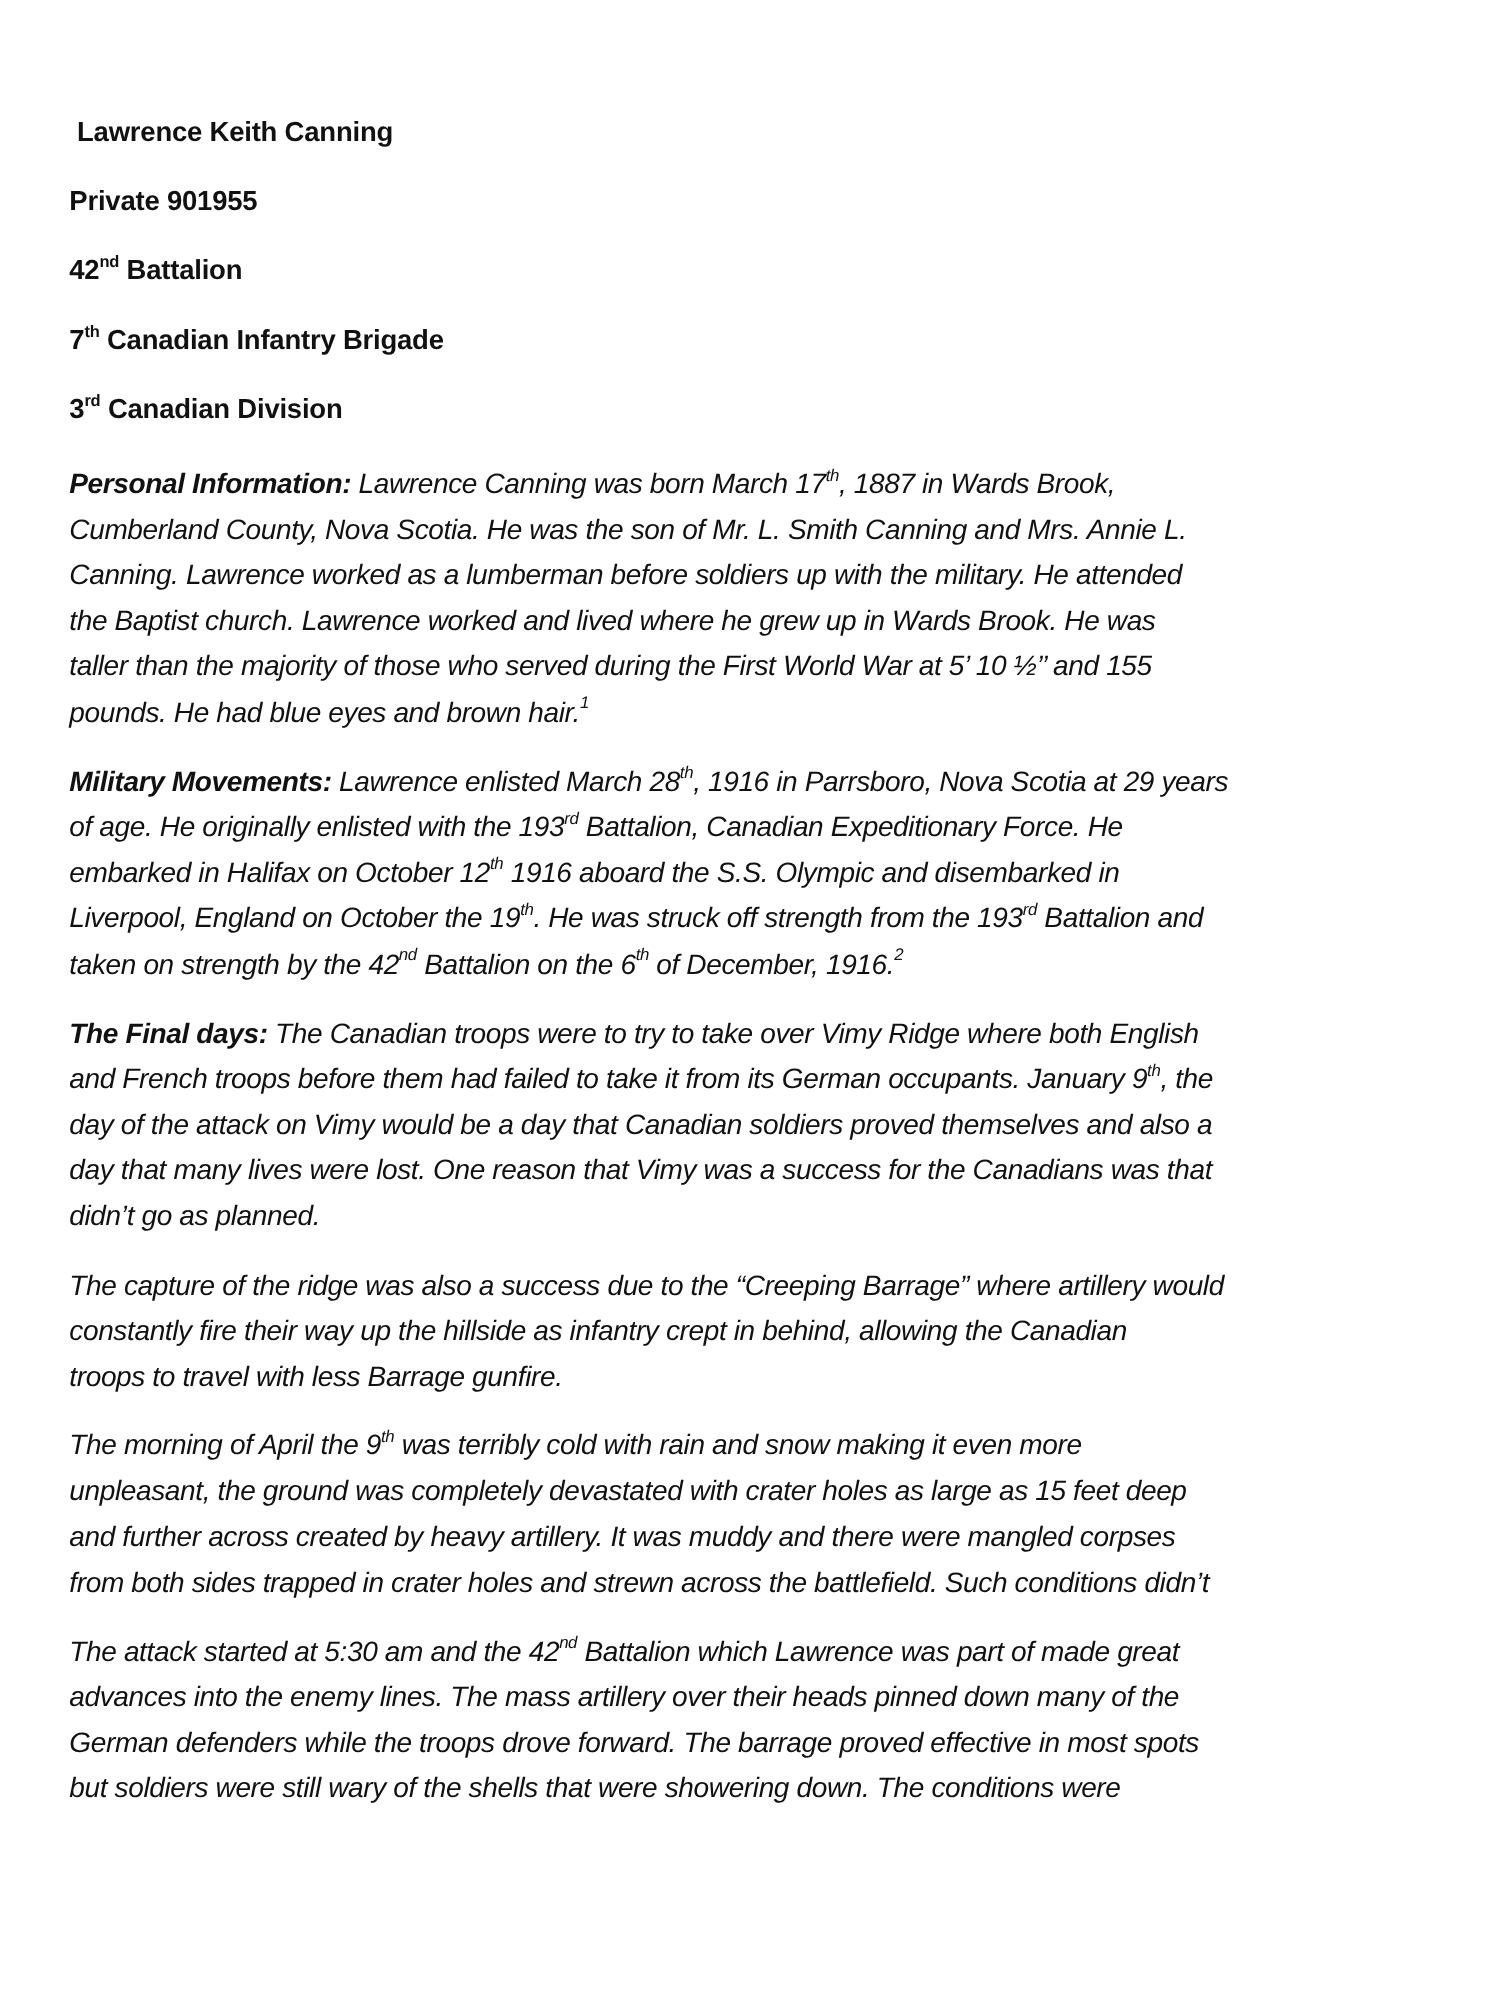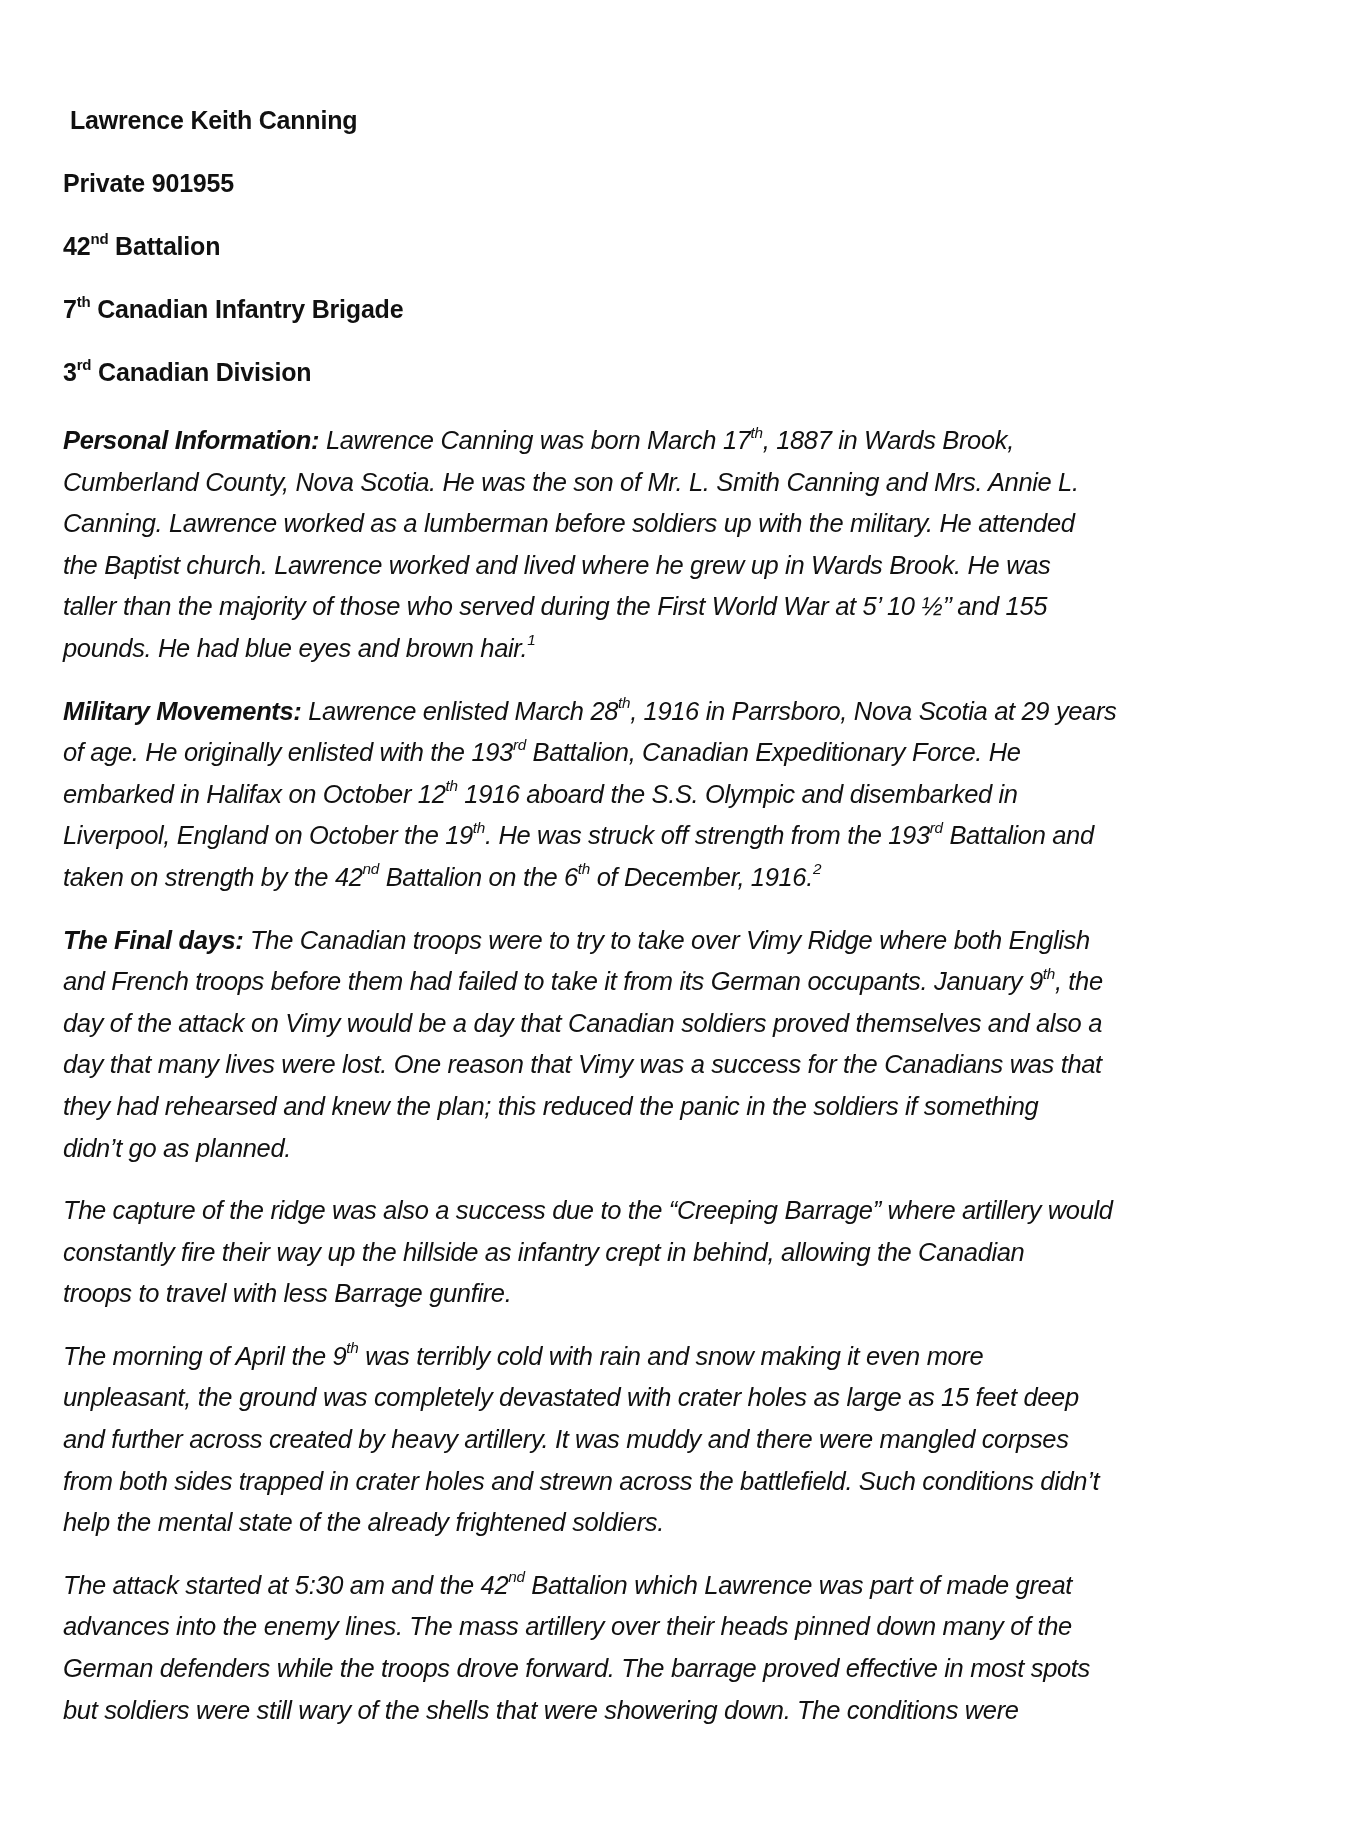--- a/index.html
+++ b/index.html
@@ -45,34 +45,32 @@
         <span class="line"><span>of age. He originally enlisted with the 193</span><sup>rd</sup><span> Battalion, Canadian Expeditionary Force. He</span></span>
         <span class="line"><span>embarked in Halifax on October 12</span><sup>th</sup><span> 1916 aboard the S.S. Olympic and disembarked in</span></span>
         <span class="line"><span>Liverpool, England on October the 19</span><sup>th</sup><span>. He was struck off strength from the 193</span><sup>rd</sup><span> Battalion and</span></span>
         <span class="line"><span>taken on strength by the 42</span><sup>nd</sup><span> Battalion on the 6</span><sup>th</sup><span> of December, 1916.</span><sup>2</sup></span>
       </div>
       <div class="para">
         <span class="line"><span class="lead">The Final days:</span><span> The Canadian troops were to try to take over Vimy Ridge where both English</span></span>
         <span class="line"><span>and French troops before them had failed to take it from its German occupants. January 9</span><sup>th</sup><span>, the</span></span>
         <span class="line"><span>day of the attack on Vimy would be a day that Canadian soldiers proved themselves and also a</span></span>
         <span class="line"><span>day that many lives were lost. One reason that Vimy was a success for the Canadians was that</span></span>
-        <span class="line"><span>they had rehearsed and knew the plan; this reduced the panic in the soldiers if something</span></span>
         <span class="line"><span>didn’t go as planned.</span></span>
       </div>
       <div class="para">
         <span class="line"><span>The capture of the ridge was also a success due to the “Creeping Barrage” where artillery would</span></span>
         <span class="line"><span>constantly fire their way up the hillside as infantry crept in behind, allowing the Canadian</span></span>
         <span class="line"><span>troops to travel with less Barrage gunfire.</span></span>
       </div>
       <div class="para">
         <span class="line"><span>The morning of April the 9</span><sup>th</sup><span> was terribly cold with rain and snow making it even more</span></span>
         <span class="line"><span>unpleasant, the ground was completely devastated with crater holes as large as 15 feet deep</span></span>
         <span class="line"><span>and further across created by heavy artillery. It was muddy and there were mangled corpses</span></span>
         <span class="line"><span>from both sides trapped in crater holes and strewn across the battlefield. Such conditions didn’t</span></span>
-        <span class="line"><span>help the mental state of the already frightened soldiers.</span></span>
       </div>
       <div class="para">
         <span class="line"><span>The attack started at 5:30 am and the 42</span><sup>nd</sup><span> Battalion which Lawrence was part of made great</span></span>
         <span class="line"><span>advances into the enemy lines. The mass artillery over their heads pinned down many of the</span></span>
         <span class="line"><span>German defenders while the troops drove forward. The barrage proved effective in most spots</span></span>
         <span class="line"><span>but soldiers were still wary of the shells that were showering down. The conditions were</span></span>
       </div>
     </div>
 </div>
 

